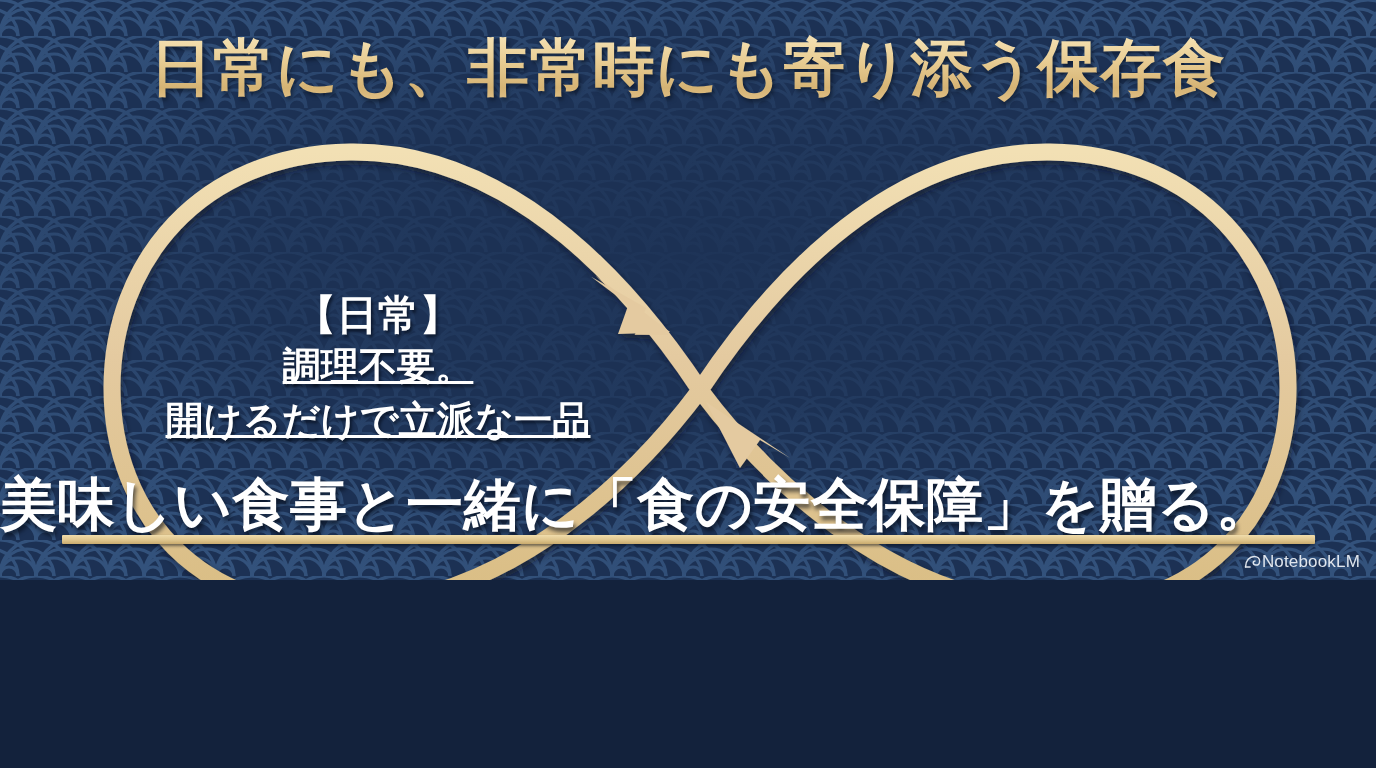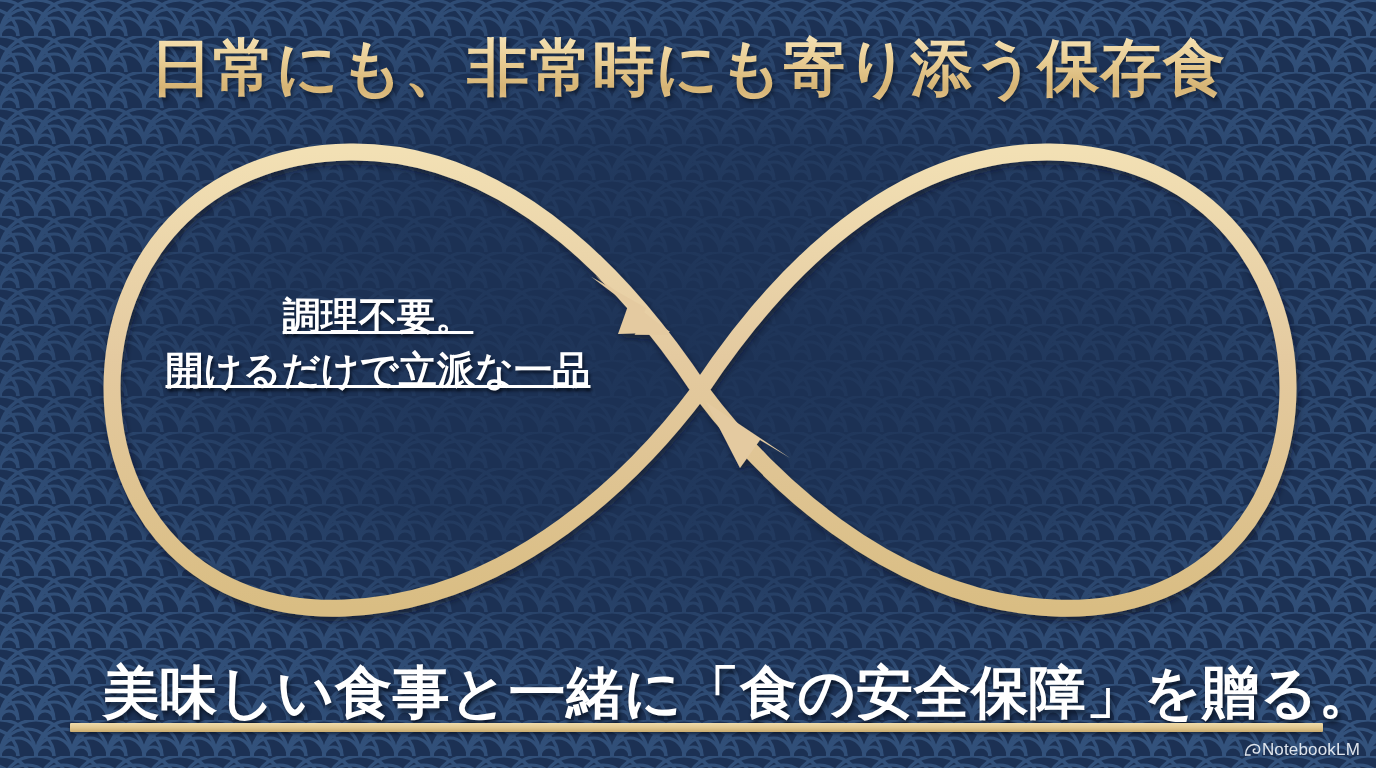--- a/index.html
+++ b/index.html
@@ -4,21 +4,21 @@
 <title>保存食スライド</title>
 <style>
   html, body {
     margin: 0;
     padding: 0;
     background: #13223c;
   }
   #slide {
     position: relative;
     width: 1376px;
-    height: 768px;
+    height: 580px;
     overflow: hidden;
     background-color: #1c3154;
     font-family: "Liberation Sans", "DejaVu Sans", sans-serif;
     -webkit-font-smoothing: antialiased;
   }
 
   
   #bg-pattern {
     position: absolute;
     inset: 0;
@@ -100,25 +100,25 @@
     letter-spacing: .004em;
     white-space: nowrap;
     text-decoration: underline;
   }
   #block-daily  { left: 128px;  top: 290px; width: 500px; }
   #block-emerg  { left: 800px;  top: 290px; width: 432px; }
 
   
   #banner {
     position: absolute;
-    left: 8px;
+    left: 0;
     right: 0;
     bottom: 44px;
     z-index: 8;
-    text-align: right;
+    text-align: left;
   }
   #banner-text {
     display: inline-block;
     font-size: 57px;
     font-weight: 700;
     line-height: 1.1;
     letter-spacing: .008em;
     color: #ffffff;
     text-shadow: 2px 4px 4px rgba(4,10,22,.66);
     white-space: nowrap;
@@ -208,20 +208,21 @@
                C 885 601, 760 470, 700 390 Z" fill="none" stroke="url(#goldStroke)" stroke-width="17" stroke-linecap="round"></path>
 
       <path d="M 588 282 L 672 330 L 638 334 L 646 306 Z" fill="#e4caa0" transform="rotate(7 630 308)"></path>
       <polygon points="596,276 670,332 618,334 628,306" fill="#e4caa0"></polygon>
 
       <polygon points="706,402 740,468 760,440 790,458" fill="#e4caa0"></polygon>
     </g>
   </svg>
 
   <div class="block" id="block-daily">
+    <div class="heading">【日常】</div>
     <div class="line">調理不要。</div>
     <div class="line">開けるだけで立派な一品</div>
   </div>
 
 
   <div id="banner">
     <span id="banner-text">美味しい食事と一緒に「食の安全保障」を贈る。</span>
     <div id="banner-underline"></div>
   </div>
 

